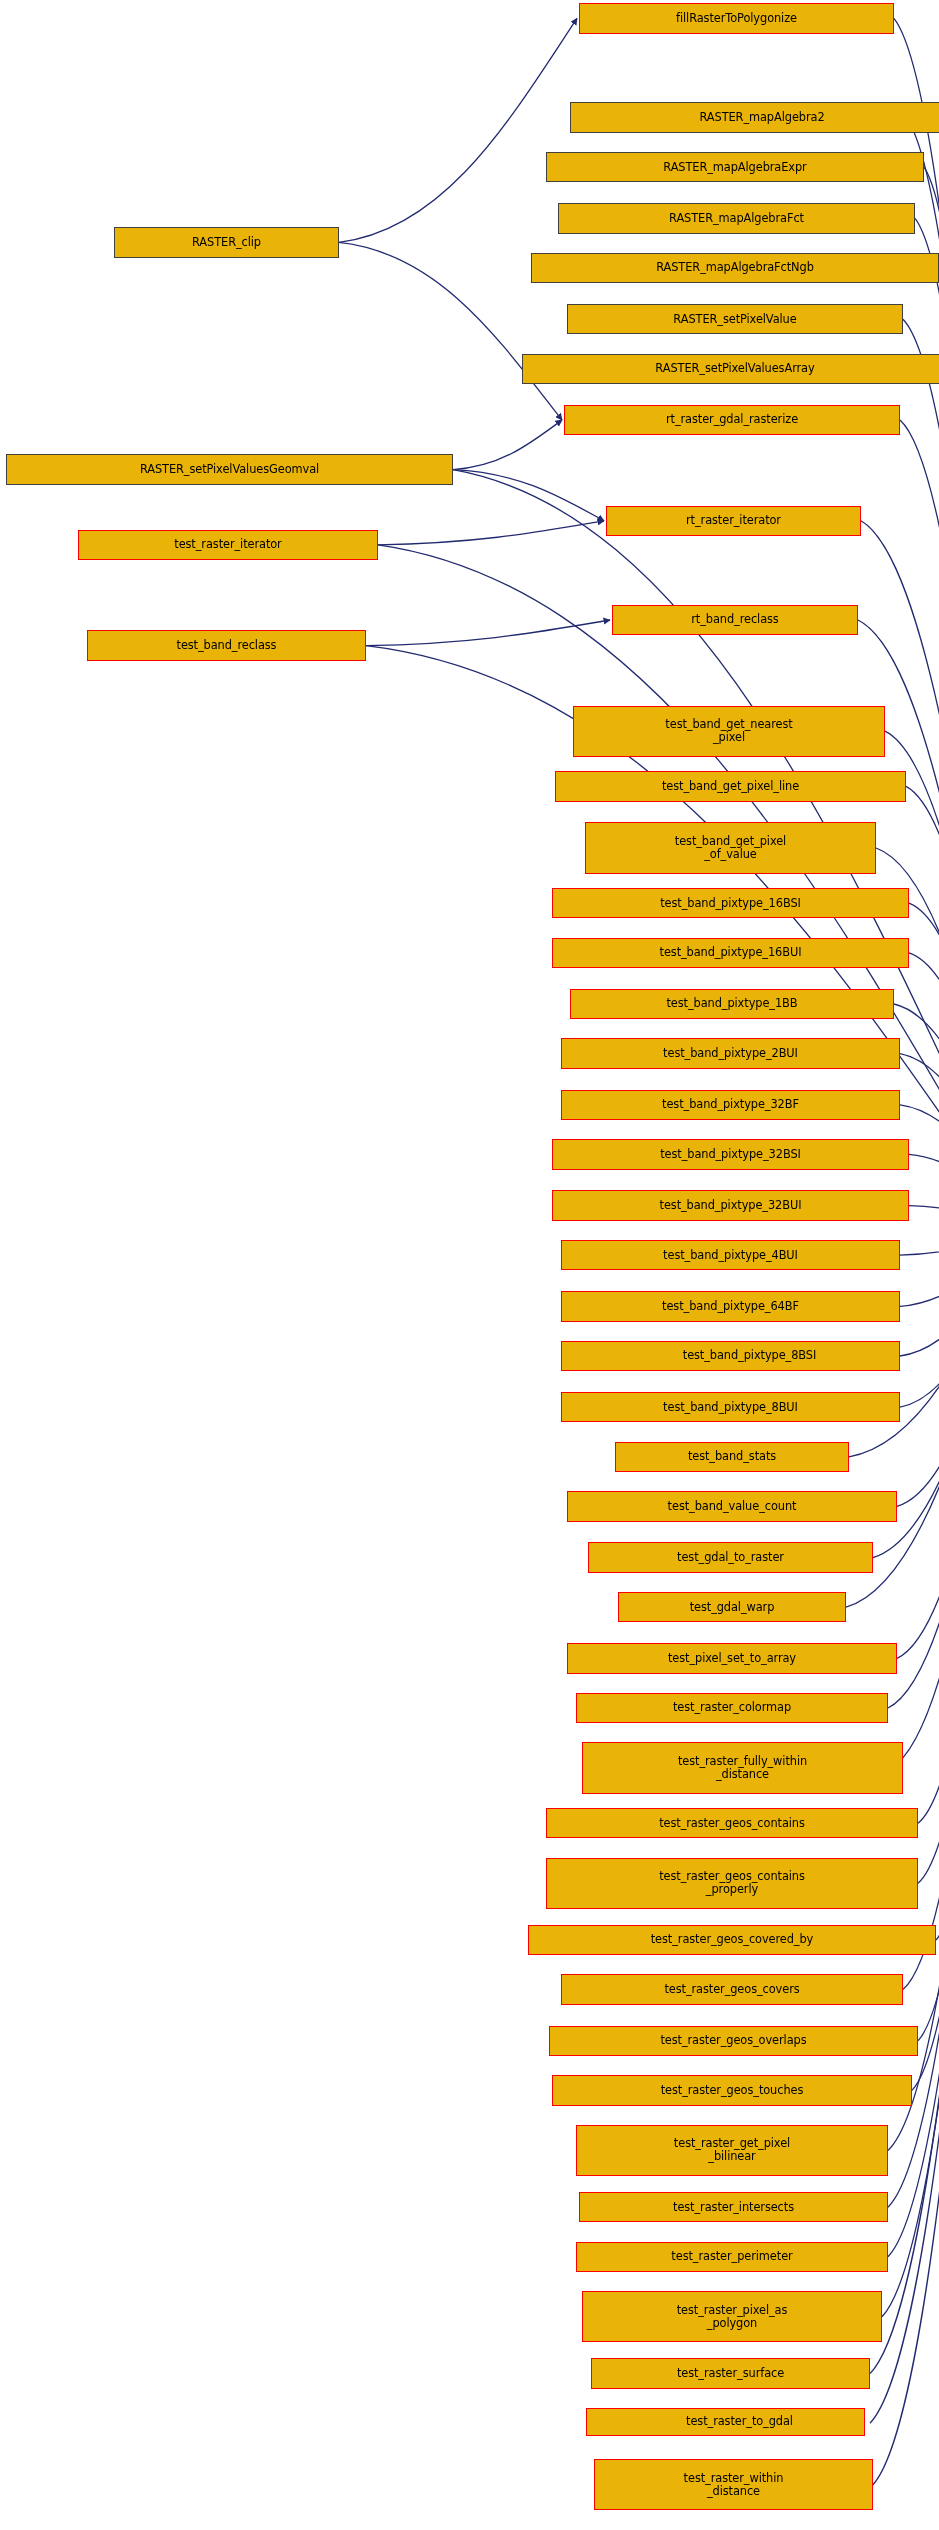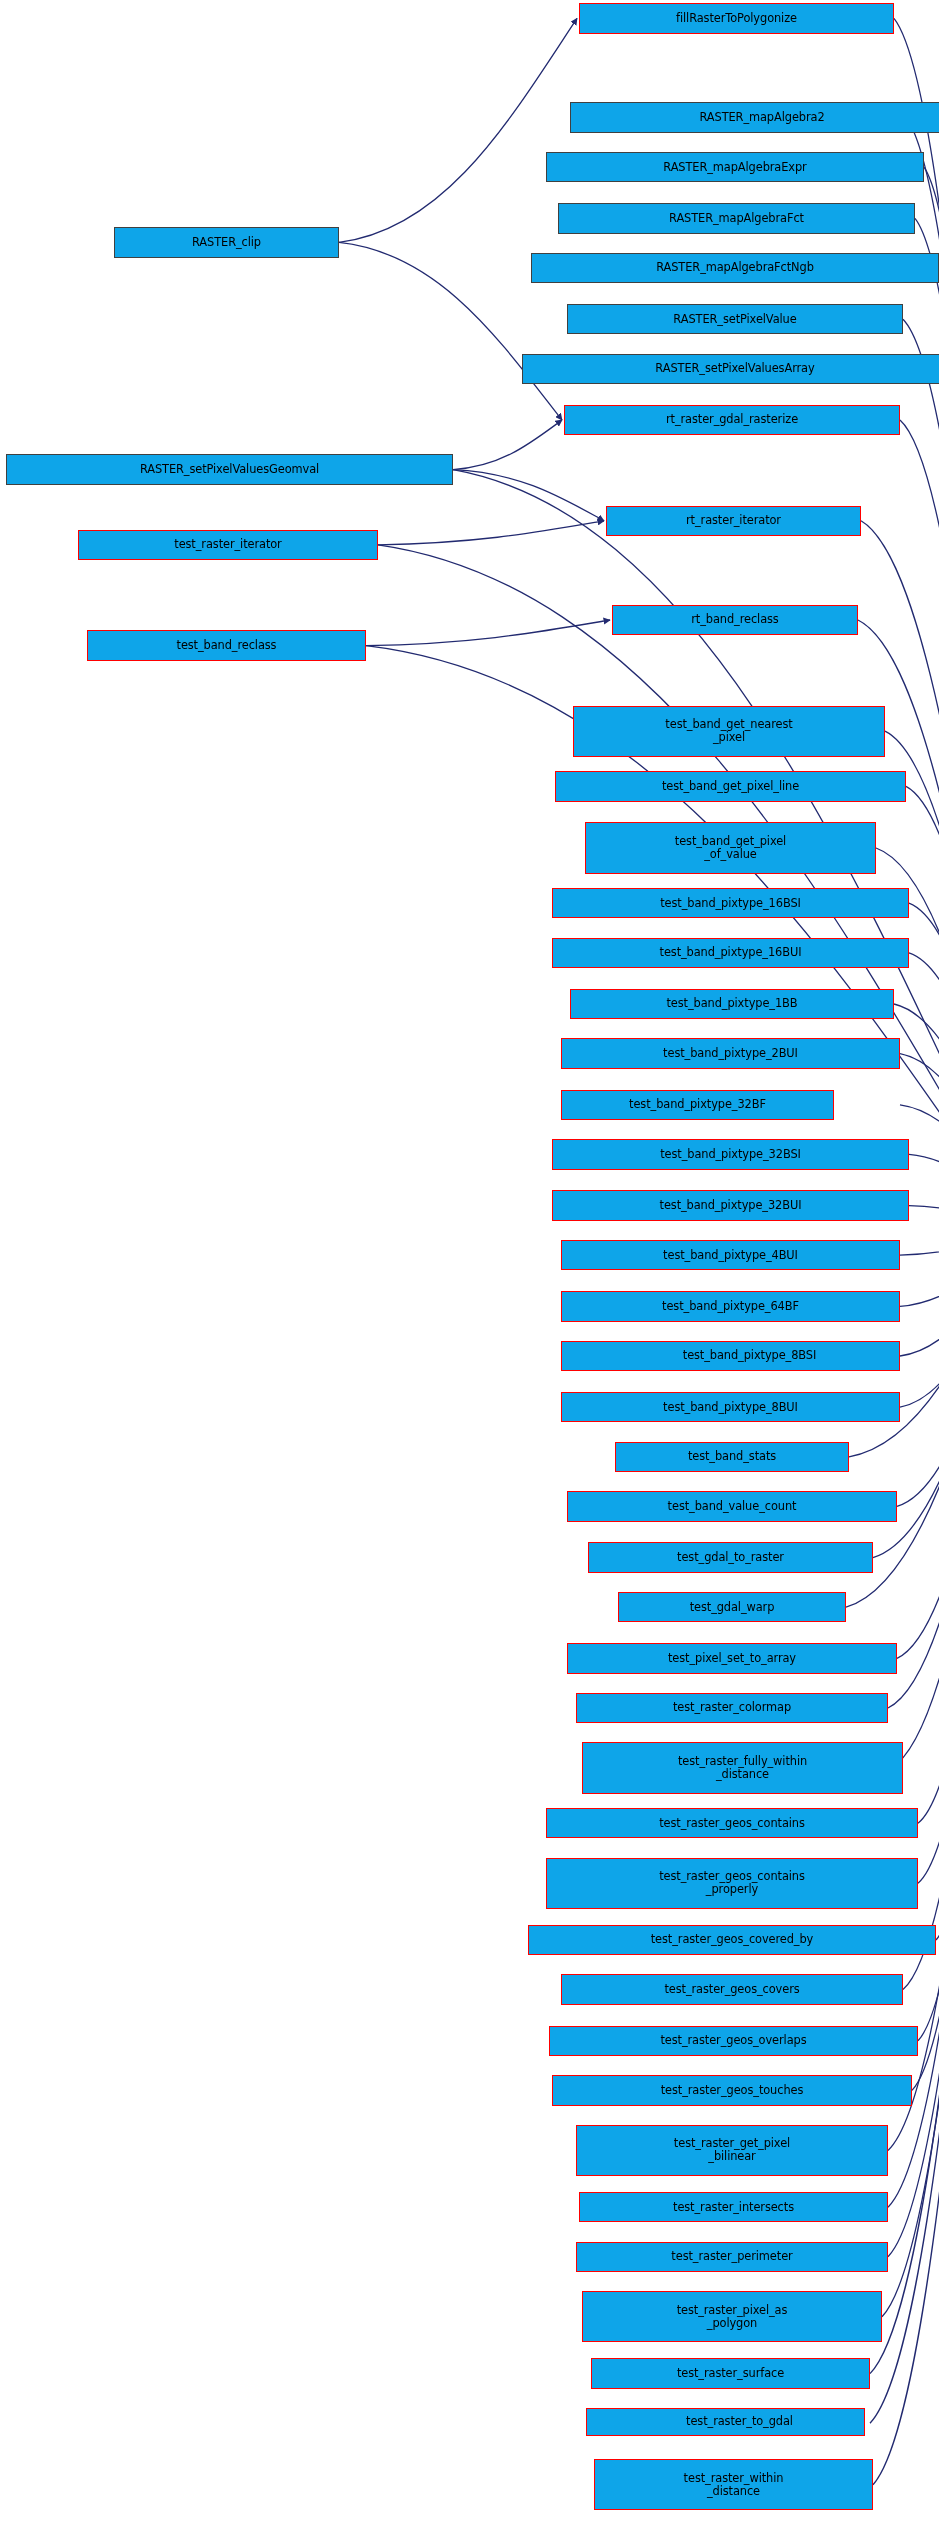--- a/index.html
+++ b/index.html
@@ -27,21 +27,21 @@
     height: 2530px;
     pointer-events: none;
   }
   .node {
     position: absolute;
     box-sizing: border-box;
     display: flex;
     align-items: center;
     justify-content: center;
     text-align: center;
-    background: #0ea5e9;
+    background: #eab308;
     font-size: 11.4px;
     line-height: 13.2px;
     color: #000000;
     white-space: pre-line;
     letter-spacing: -0.1px;
     z-index: 5;
   }
   .node.caller {
     border: 1px solid #ff0000;
   }
@@ -133,21 +133,21 @@
       <div class="node caller" style="left: 87px; top: 630.4px; width: 279px; height: 30.4px; text-align: center;">test_band_reclass</div>
       <div class="node caller" style="left: 573px; top: 705.6px; width: 312px; height: 51.2px;">test_band_get_nearest
 _pixel</div>
       <div class="node caller" style="left: 555px; top: 771.2px; width: 351px; height: 30.4px;">test_band_get_pixel_line</div>
       <div class="node caller" style="left: 585px; top: 822.4px; width: 291px; height: 51.2px;">test_band_get_pixel
 _of_value</div>
       <div class="node caller" style="left: 552px; top: 888px; width: 357px; height: 30.4px;">test_band_pixtype_16BSI</div>
       <div class="node caller" style="left: 552px; top: 937.6px; width: 357px; height: 30.4px;">test_band_pixtype_16BUI</div>
       <div class="node caller" style="left: 570px; top: 988.8px; width: 324px; height: 30.4px;">test_band_pixtype_1BB</div>
       <div class="node caller" style="left: 561px; top: 1038.4px; width: 339px; height: 30.4px;">test_band_pixtype_2BUI</div>
-      <div class="node caller" style="left: 561px; top: 1089.6px; width: 273px; height: 30.4px; text-align: right;">test_band_pixtype_32BF</div>
+      <div class="node caller" style="left: 561px; top: 1089.6px; width: 339px; height: 30.4px; text-align: right;">test_band_pixtype_32BF</div>
       <div class="node caller" style="left: 552px; top: 1139.2px; width: 357px; height: 30.4px;">test_band_pixtype_32BSI</div>
       <div class="node caller" style="left: 552px; top: 1190.4px; width: 357px; height: 30.4px;">test_band_pixtype_32BUI</div>
       <div class="node caller" style="left: 561px; top: 1240px; width: 339px; height: 30.4px;">test_band_pixtype_4BUI</div>
       <div class="node caller" style="left: 561px; top: 1291.2px; width: 339px; height: 30.4px;">test_band_pixtype_64BF</div>
       <div class="node caller" style="left: 561px; top: 1340.8px; width: 339px; height: 30.4px; padding-left: 38px;">test_band_pixtype_8BSI</div>
       <div class="node caller" style="left: 561px; top: 1392px; width: 339px; height: 30.4px;">test_band_pixtype_8BUI</div>
       <div class="node caller" style="left: 615px; top: 1441.6px; width: 234px; height: 30.4px;">test_band_stats</div>
       <div class="node caller" style="left: 567px; top: 1491.2px; width: 330px; height: 30.4px;">test_band_value_count</div>
       <div class="node caller" style="left: 588px; top: 1542.4px; width: 285px; height: 30.4px;">test_gdal_to_raster</div>
       <div class="node caller" style="left: 618px; top: 1592px; width: 228px; height: 30.4px;">test_gdal_warp</div>

